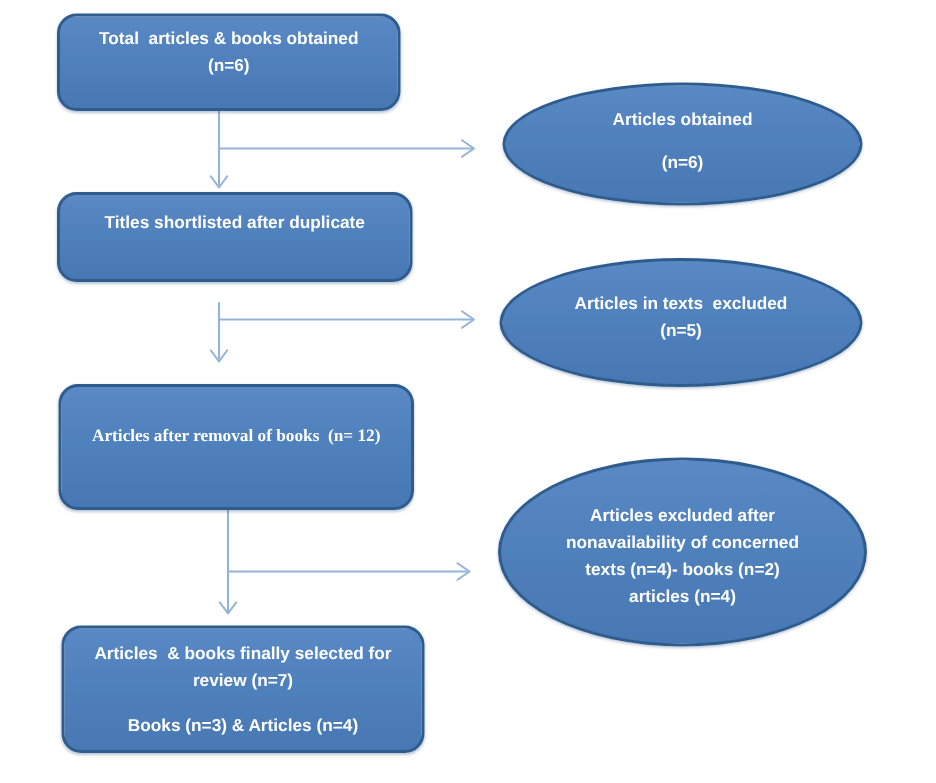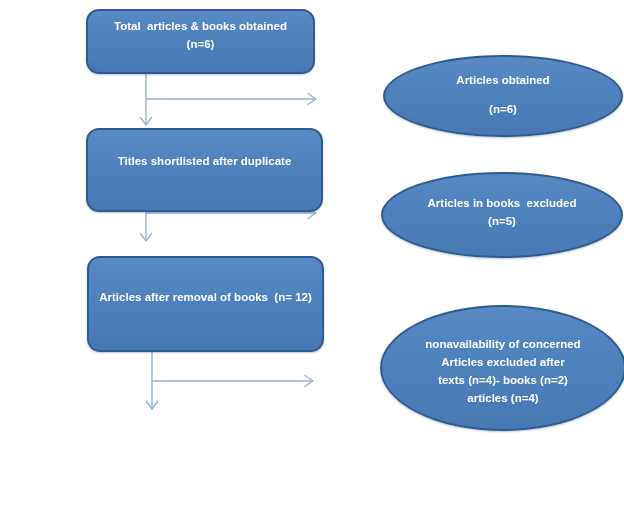--- a/index.html
+++ b/index.html
@@ -25,21 +25,20 @@
     position: absolute;
     box-sizing: border-box;
     display: flex;
     flex-direction: column;
     justify-content: center;
     align-items: center;
     text-align: center;
     color: #ffffff;
     font-size: 11.5px;
     font-weight: 600;
-    margin-left: 48px;
   }
   .rect {
     background: linear-gradient(180deg, #5a89c4 0%, #4f81bd 45%, #4878b3 100%);
     border: 2px solid #2f5c8f;
     border-radius: 13px;
     box-shadow: 0 1px 2px rgba(60,90,130,0.35);
   }
   .ellipse {
     background: linear-gradient(180deg, #5a89c4 0%, #4f81bd 45%, #4878b3 100%);
     border: 2px solid #2f5c8f;
@@ -47,22 +46,22 @@
     box-shadow: 0 1px 2px rgba(60,90,130,0.35);
   }
   .line {
     white-space: pre-wrap;
     line-height: 18px;
   }
   .gap-line-lg { margin-top: 12px; }
   .gap-line-md { margin-top: 11px; }
 
   #box-total        { left: 38px;  top: 9px;   width: 229px; height: 65px;  padding-bottom: 14px; }
-  #box-shortlisted  { left: 38px;  top: 128px; width: 237px; height: 84px;  padding-bottom: 18px; }
-  #box-removal      { left: 39px;  top: 256px; width: 237px; height: 96px;  padding-bottom: 14px; }
+  #box-shortlisted  { left: 38px;  top: 128px; width: 237px; height: 60px;  padding-bottom: 18px; }
+  #box-removal      { left: 39px;  top: 256px; width: 237px; height: 84px;  padding-bottom: 14px; font-family: Liberation Serif, serif; }
   #box-selected     { left: 41px;  top: 417px; width: 242px; height: 85px; }
 
   #ellipse-excluded        { left: 335px; top: 55px;  width: 240px; height: 82px;  padding-bottom: 4px; }
   #ellipse-inbooks         { left: 333px; top: 172px; width: 242px; height: 86px;  padding-bottom: 6px; }
   #ellipse-nonavailability { left: 332px; top: 305px; width: 246px; height: 126px; padding-top: 6px; }
 </style>
 </head>
 <body>
 
 <div class="canvas">
@@ -102,31 +101,36 @@
   </div>
 
   <div class="node rect" id="box-shortlisted">
     <div class="line">Titles shortlisted after duplicate</div>
   </div>
 
   <div class="node rect" id="box-removal">
     <div class="line">Articles after removal of books  (n= 12)</div>
   </div>
 
+  <div class="node rect" id="box-selected">
+    <div class="line">Articles  &amp; books finally selected for</div>
+    <div class="line">review (n=7)</div>
+    <div class="line gap-line-lg">Books (n=3) &amp; Articles (n=4)</div>
+  </div>
 
   <div class="node ellipse" id="ellipse-excluded">
     <div class="line">Articles obtained</div>
     <div class="line gap-line-md">(n=6)</div>
   </div>
 
   <div class="node ellipse" id="ellipse-inbooks">
-    <div class="line">Articles in books  excluded</div>
+    <div class="line">Articles in texts  excluded</div>
     <div class="line">(n=5)</div>
   </div>
 
   <div class="node ellipse" id="ellipse-nonavailability">
+    <div class="line">Articles excluded after</div>
     <div class="line">nonavailability of concerned</div>
-    <div class="line">Articles excluded after</div>
     <div class="line">texts (n=4)- books (n=2)</div>
     <div class="line">articles (n=4)</div>
   </div>
 
 </div>
 
 </body></html>

